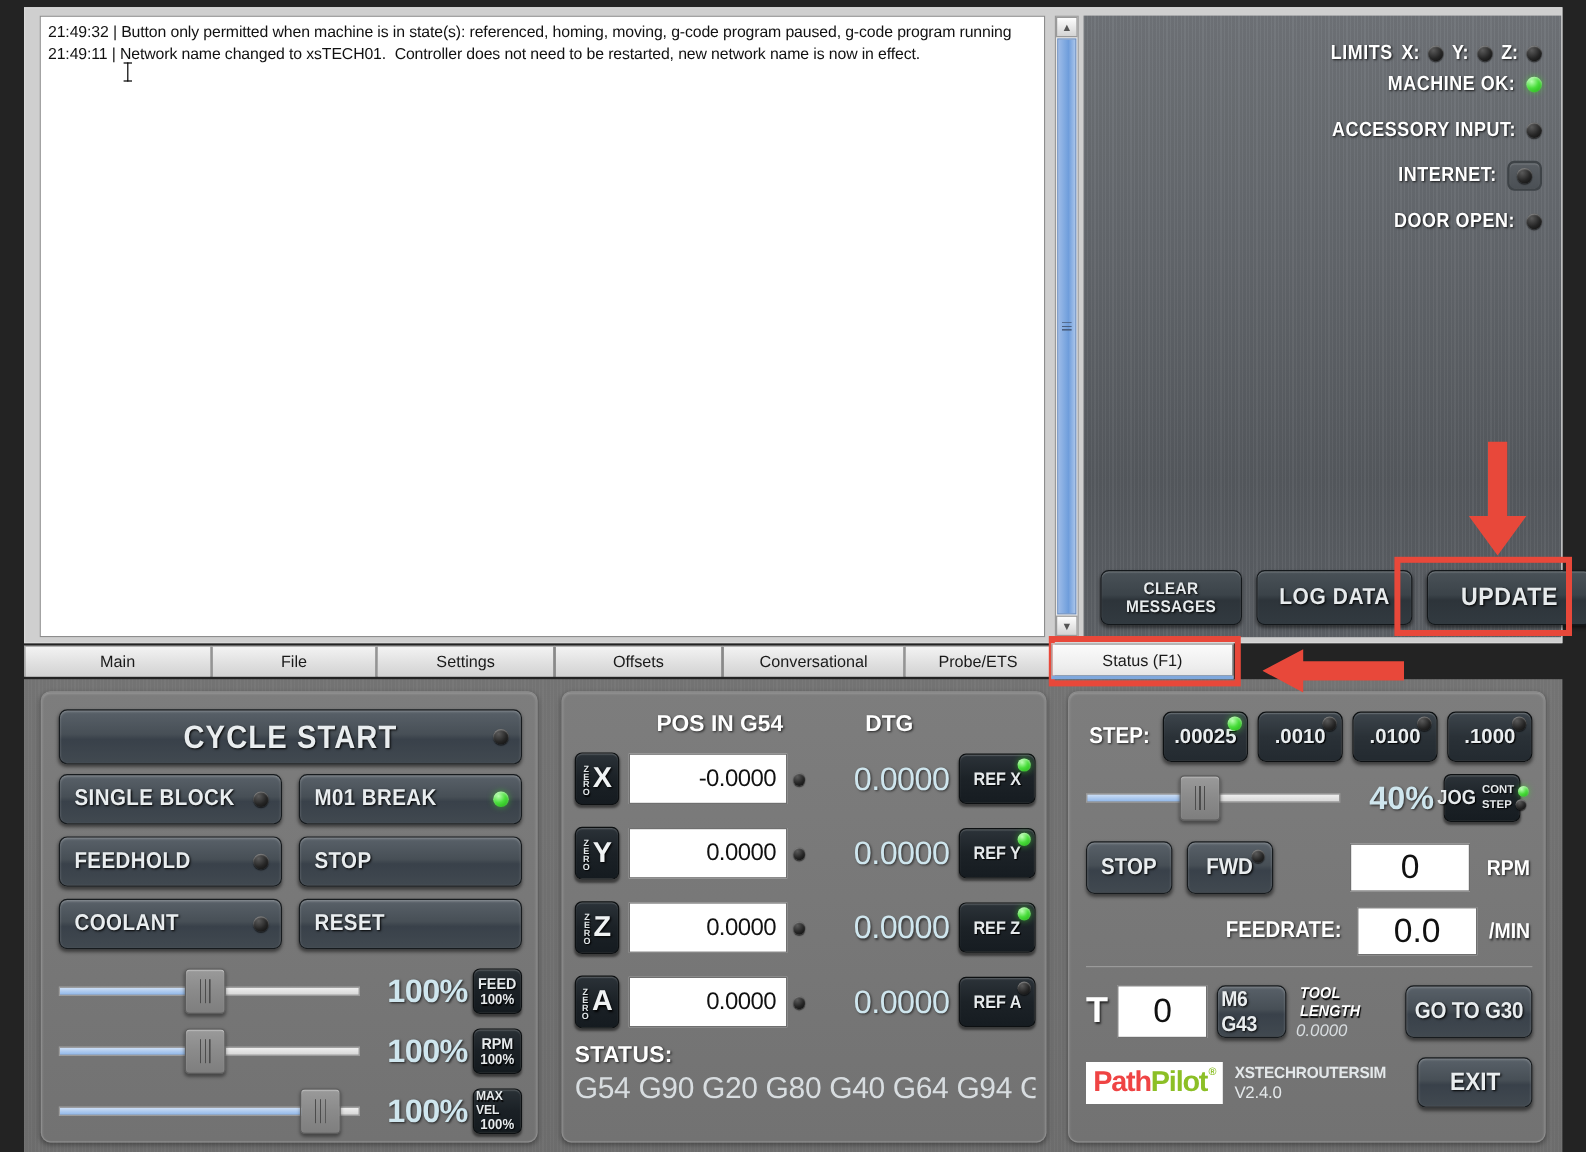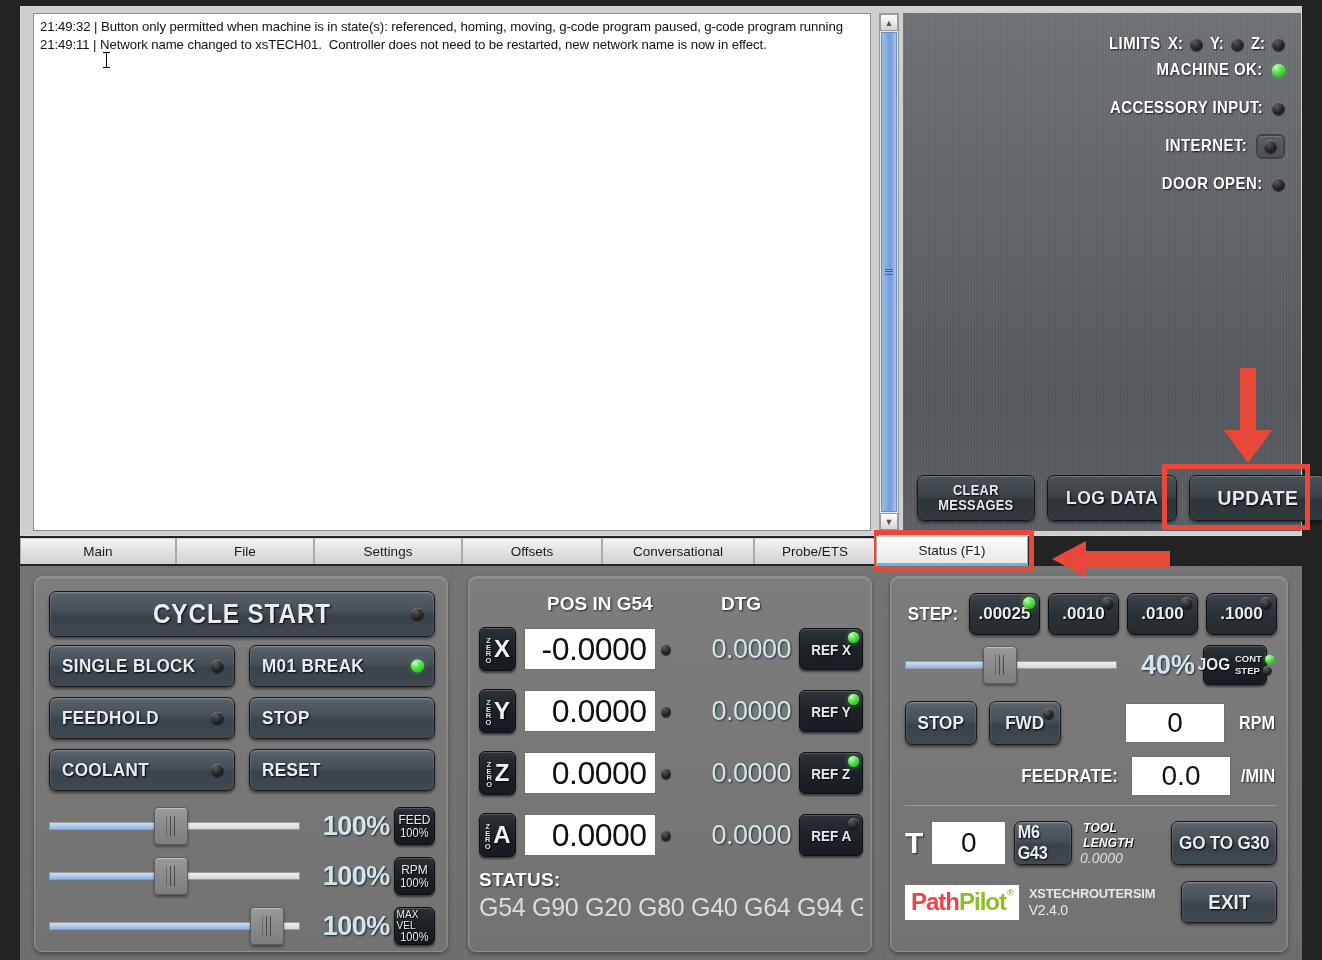--- a/index.html
+++ b/index.html
@@ -202,21 +202,21 @@
     background: repeating-linear-gradient(90deg,#4c4c4c 0 1px, transparent 1px 4px);
   }
   .pct { width: 92px; text-align:right; color:#cfe6ee; font-size:27px; font-weight:bold;
          text-shadow:1px 1px 2px rgba(0,0,0,.7); letter-spacing:-.5px; }
   .minibtn {
     width: 42px; height: 38px; margin-left: 4px; border-radius: 6px;
     border:1px solid #0d1012;
     background: linear-gradient(180deg,#2a3136,#1a2025 50%,#141a1e);
     box-shadow: inset 0 1px 1px rgba(255,255,255,.2), 0 2px 2px rgba(0,0,0,.5);
     display:flex; flex-direction:column; align-items:center; justify-content:center;
-    color:#e6eaec; font-weight:normal; text-shadow:1px 1px 1px #000; cursor:pointer; line-height:1.02;
+    color:#e6eaec; font-weight:bold; text-shadow:1px 1px 1px #000; cursor:pointer; line-height:1.02;
   }
   .minibtn .t1 { font-size:13px; transform: scaleX(.92); }
   .minibtn .t2 { font-size:12px; transform: scaleX(.92); }
 
   
   .dro-hdr { position:absolute; color:#fff; font-size:19px; font-weight:bold;
              text-shadow:1px 1px 2px rgba(0,0,0,.7); font-family:"Liberation Sans",sans-serif; }
   #hdr-pos { left: 78px; top: 16px; }
   #hdr-dtg { left: 252px; top: 16px; }
   .dro-row { position:absolute; left:10px; width:384px; height:48px; display:flex; align-items:center; }
@@ -229,21 +229,21 @@
   }
   .zerobtn .vz {
     font-size:7.5px; font-weight:bold; color:#dfe4e6; line-height:.95;
     writing-mode: vertical-rl; text-orientation: upright; letter-spacing:-2.4px;
     text-shadow:1px 1px 1px #000;
   }
   .zerobtn .ax { font-size:24px; font-weight:bold; color:#f0f3f4; text-shadow:1px 1px 2px #000; }
   .dro-field {
     width: 136px; height: 42px; margin-left: 8px; background:#fff;
     border:1px solid #6f6f6f; display:flex; align-items:center; justify-content:flex-end;
-    padding-right: 8px; font-size: 32px; color:#111; letter-spacing:-.5px;
+    padding-right: 8px; font-size: 20px; color:#111; letter-spacing:-.5px;
     font-family:"Liberation Sans",sans-serif;
   }
   .dro-led { margin-left: 5px; }
   .dtg-val { width: 124px; text-align:right; color:#cfe6ee; font-size:27px;
              text-shadow:1px 1px 2px rgba(0,0,0,.6); letter-spacing:-.5px; }
   .refbtn {
     width: 66px; height: 42px; margin-left: 8px; border-radius:6px; border:1px solid #0d1012;
     background: linear-gradient(180deg,#2c3339,#1c2227 50%,#161c21);
     box-shadow: inset 0 1px 1px rgba(255,255,255,.2), 0 2px 2px rgba(0,0,0,.5);
     display:flex; align-items:center; justify-content:center; position:relative; cursor:pointer;

